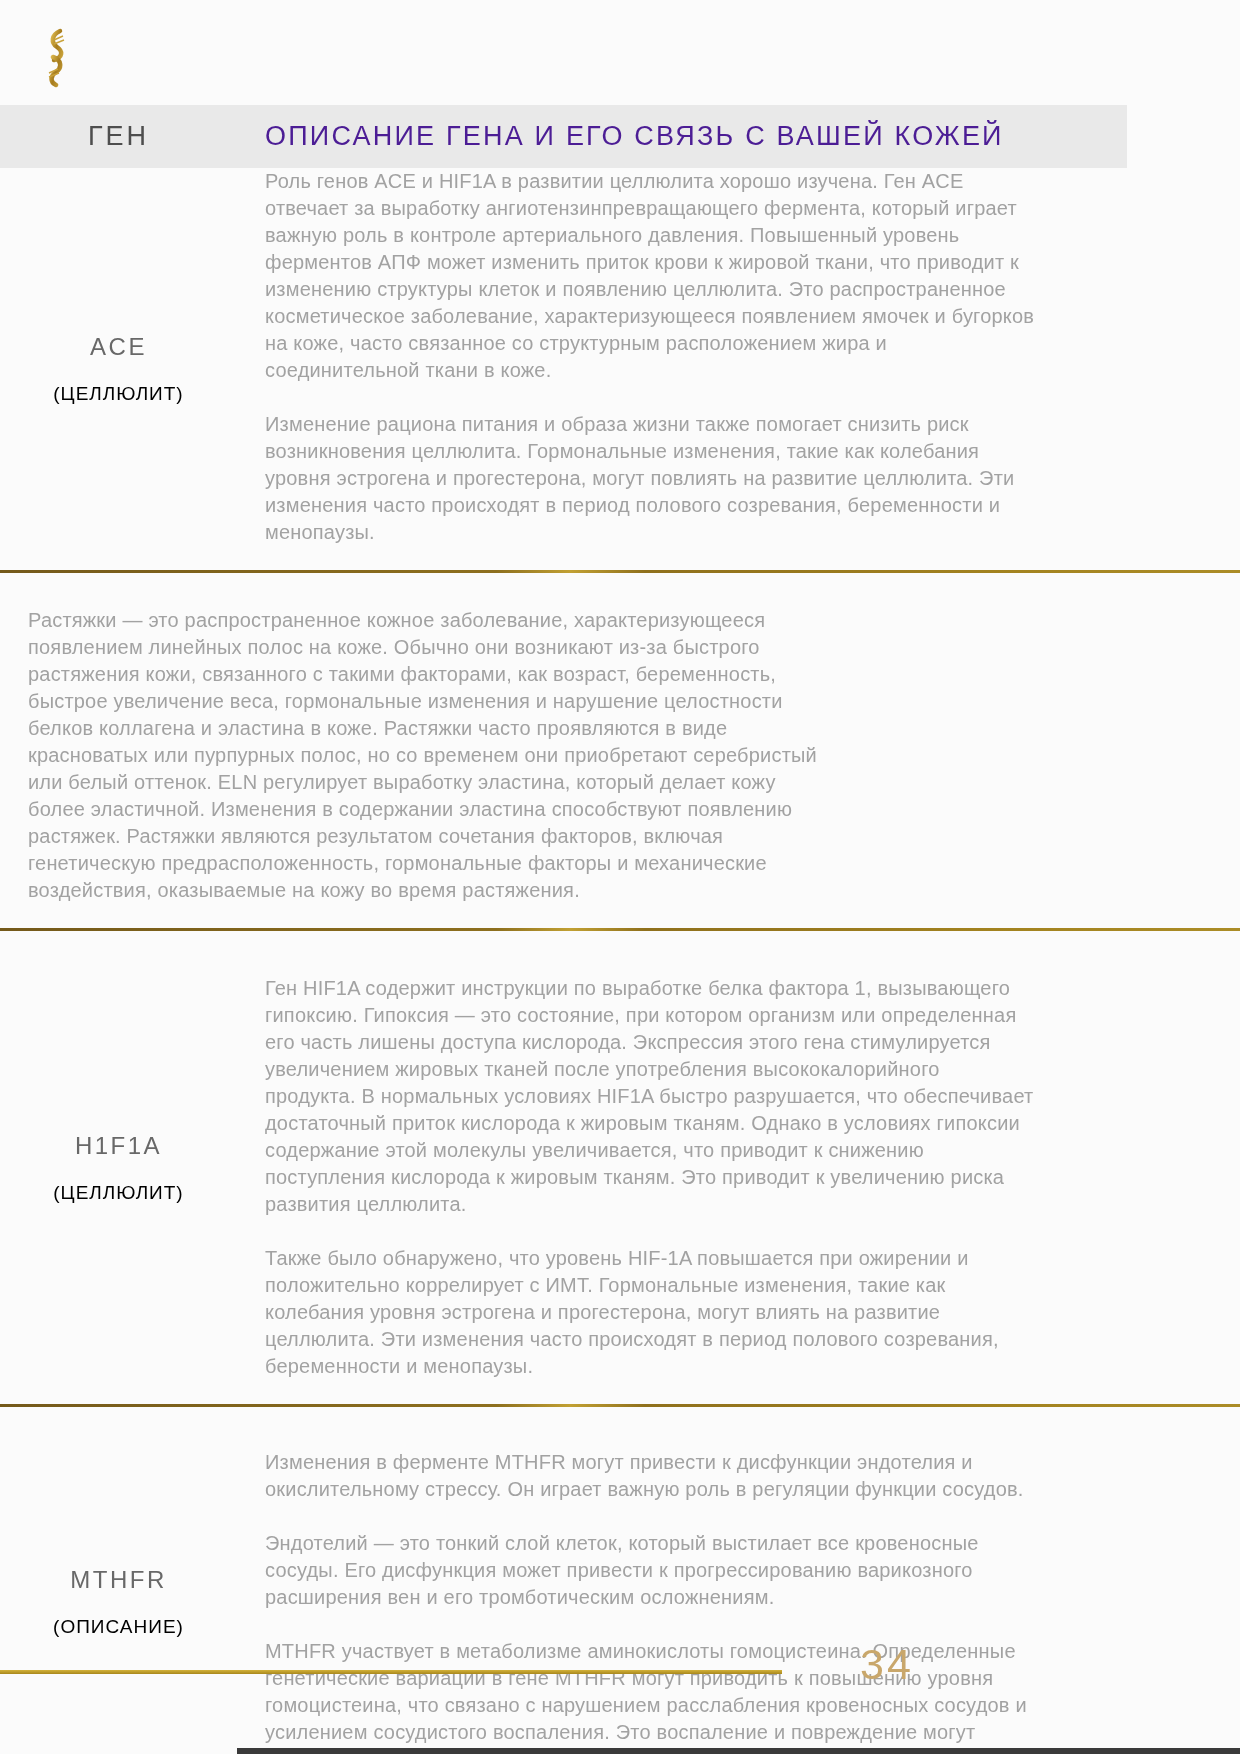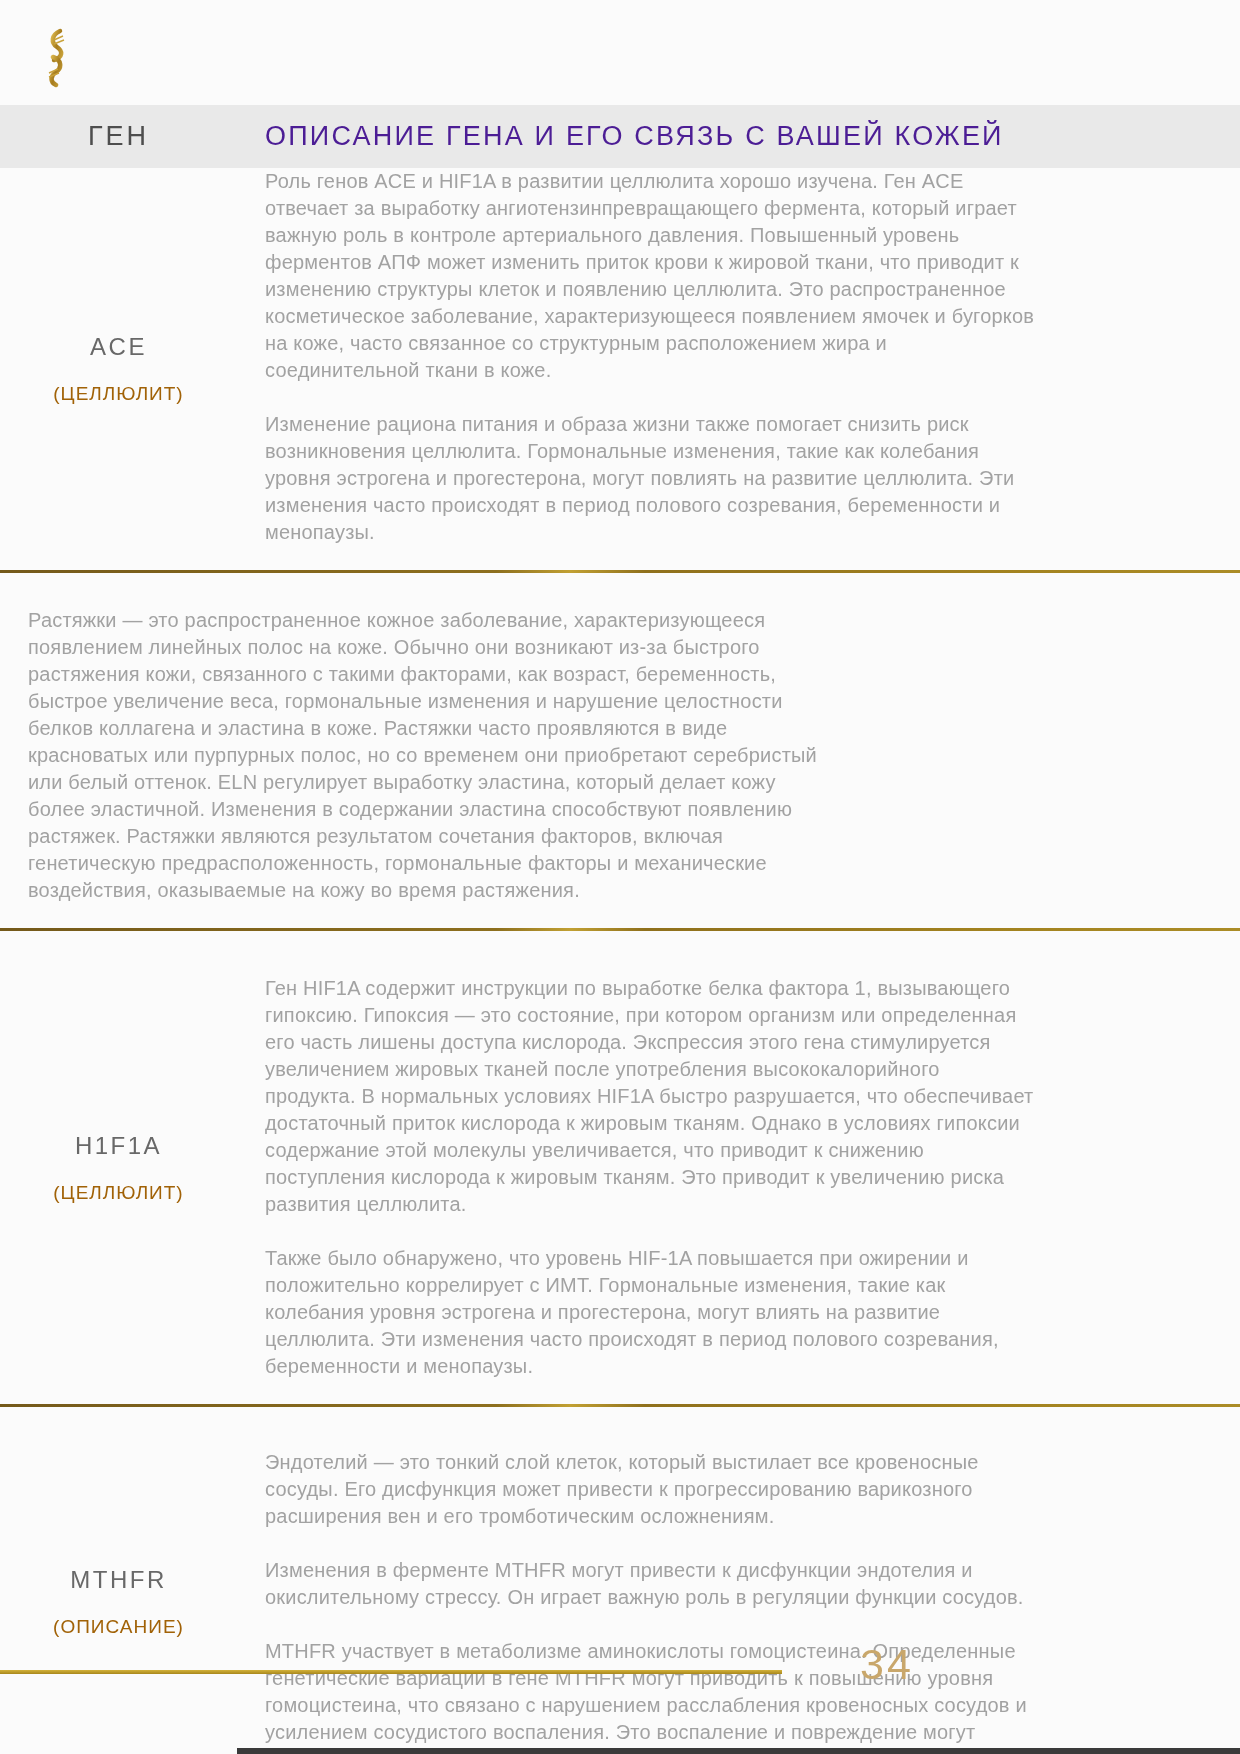--- a/index.html
+++ b/index.html
@@ -8,21 +8,21 @@
     position:relative;
     width:1240px;height:1754px;
     background:#fbfbfb;
     font-family:"Liberation Sans",sans-serif;
     overflow:hidden;
   }
   
   .logo{position:absolute;left:42px;top:28px;width:28px;height:60px;}
   
   .header-band{
-    position:absolute;left:0;top:105px;width:1240px;height:63px;
+    position:absolute;left:0;top:105px;width:1127px;height:63px;
     background:#e9e9e9;display:flex;align-items:center;
   }
   .hdr-gene{
     width:237px;text-align:center;
     font-size:27px;font-weight:300;color:#4e4e4e;letter-spacing:3px;
   }
   .hdr-desc{
     padding-left:28px;
     font-size:27px;font-weight:400;color:#4c1d95;letter-spacing:2.2px;
   }
@@ -35,21 +35,21 @@
   .row-mthfr{min-height:374px;}
   .gene-cell{
     width:237px;flex:0 0 237px;
     display:flex;flex-direction:column;align-items:center;justify-content:center;
   }
   .gene-name{
     font-size:24px;font-weight:300;color:#686868;letter-spacing:2.5px;
   }
   .gene-tag{
     margin-top:22px;
-    font-size:19px;font-weight:300;color:#a16207;letter-spacing:1px;text-align:center;
+    font-size:19px;font-weight:300;color:#000000;letter-spacing:1px;text-align:center;
   }
   .desc-cell{
     flex:1 1 auto;
     padding:0 205px 24px 28px;
     max-width:790px;
   }
   .desc-cell p{
     margin:0 0 27px 0;
     font-size:20px;line-height:27px;font-weight:300;
     color:#a2a2a2;letter-spacing:0.2px;
@@ -135,22 +135,22 @@
       </div>
     </div>
     <div class="divider"></div>
 
     <div class="grow row-mthfr">
       <div class="gene-cell">
         <div class="gene-name">MTHFR</div>
         <div class="gene-tag">(ОПИСАНИЕ)</div>
       </div>
       <div class="desc-cell pt-mthfr">
+        <p>Изменения в ферменте MTHFR могут привести к дисфункции эндотелия и окислительному стрессу. Он играет важную роль в регуляции функции сосудов.</p>
         <p>Эндотелий — это тонкий слой клеток, который выстилает все кровеносные сосуды. Его дисфункция может привести к прогрессированию варикозного расширения вен и его тромботическим осложнениям.</p>
-        <p>Изменения в ферменте MTHFR могут привести к дисфункции эндотелия и окислительному стрессу. Он играет важную роль в регуляции функции сосудов.</p>
         <p>MTHFR участвует в метаболизме аминокислоты гомоцистеина. Определенные генетические вариации в гене MTHFR могут приводить к повышению уровня гомоцистеина, что связано с нарушением расслабления кровеносных сосудов и усилением сосудистого воспаления. Это воспаление и повреждение могут усугубить состояние варикозно расширенных вен.</p>
       </div>
     </div>
 
   </div>
 
   <div class="footer-rule"></div>
   <div class="page-number">34</div>
   <div class="bottom-rule"></div>
 

